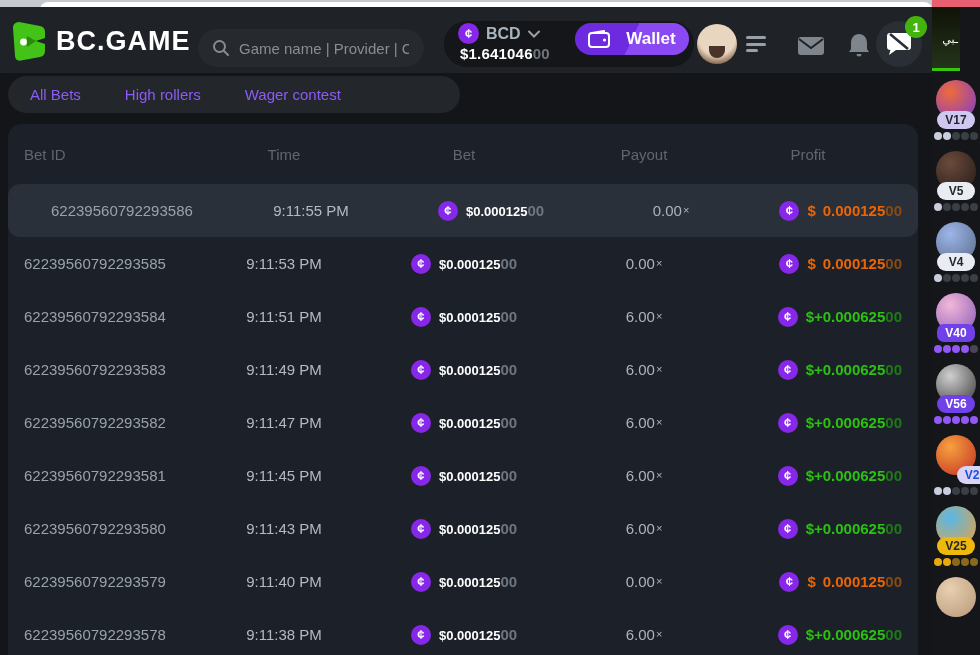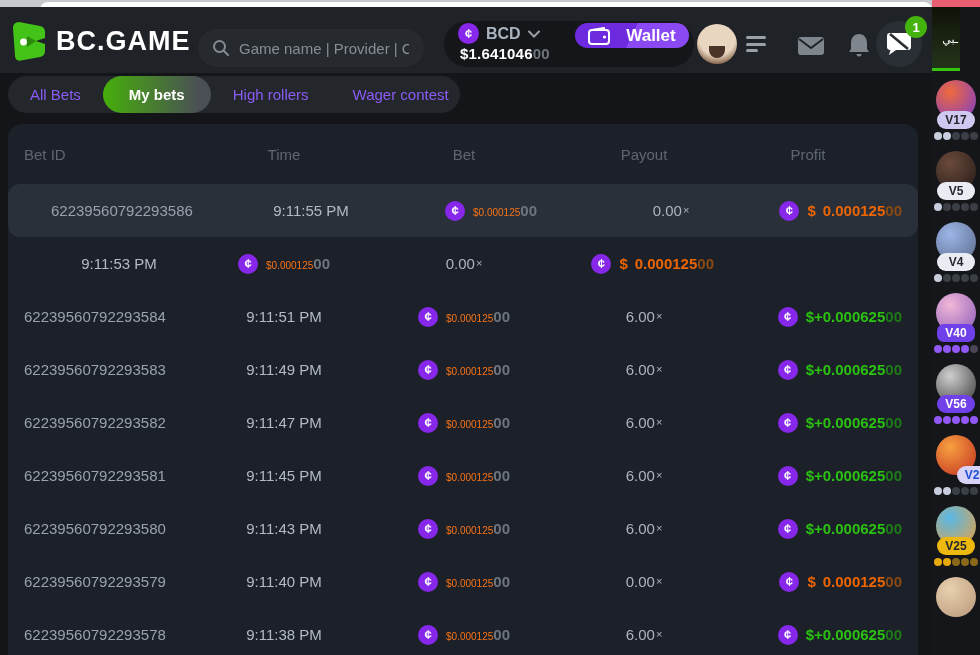--- a/index.html
+++ b/index.html
@@ -20,21 +20,21 @@
   .search input::placeholder { color:#878e96; }
 
   .cur-wrap { position:absolute; left:444px; top:14px; width:250px; height:46px; background:#141619; border-radius:23px; }
   .cur-top { position:absolute; left:14px; top:2px; display:flex; align-items:center; gap:7px; }
   .coin { display:inline-flex; align-items:center; justify-content:center; width:20px; height:20px; border-radius:50%; background:#8727ea; color:#fff; font-weight:700; font-size:13px; }
   .cur-top .coin { width:21px; height:21px; }
   .cur-code { color:#a9b4bf; font-size:16px; font-weight:700; }
   .cur-balance { position:absolute; left:16px; top:24px; font-size:15px; font-weight:700; color:#ffffff; letter-spacing:.2px; }
   .cur-balance .sub { color:#6f757d; }
 
-  .wallet-btn { position:absolute; left:575px; top:16px; width:114px; height:25px; border:none; border-radius:21px;
+  .wallet-btn { position:absolute; left:575px; top:16px; width:114px; height:32px; border:none; border-radius:21px;
     background:linear-gradient(115deg,#6e2ade 50%,#8a49f2 50%); color:#fff; font-size:17px; font-weight:700;
     display:flex; align-items:center; justify-content:center; gap:16px; cursor:pointer; font-family:"Liberation Sans",sans-serif; }
 
   .avatar { position:absolute; left:697px; top:17px; width:40px; height:40px; border-radius:50%;
     background:radial-gradient(circle at 50% 32%,#e9d6c0 55%,#8a6a52 80%,#5a4638); }
   .avatar::after { content:""; position:absolute; left:12px; top:22px; width:16px; height:12px; border-radius:0 0 8px 8px; background:#4a3328; }
 
   .menu-icon { position:absolute; left:746px; top:27px; width:22px; height:20px; display:flex; flex-direction:column; justify-content:space-between; padding:2px 0; }
   .menu-icon i { display:block; height:3px; border-radius:2px; background:#9aa0a8; }
   .menu-icon i:nth-child(1){ width:20px; } .menu-icon i:nth-child(2){ width:20px; } .menu-icon i:nth-child(3){ width:12px; }
@@ -52,21 +52,21 @@
   .table { position:absolute; left:8px; top:124px; width:910px; height:531px; background:#1c2129; border-radius:14px 14px 0 0; overflow:hidden; }
   .tgrid { display:grid; grid-template-columns:190px 140px 220px 140px 1fr; align-items:center; padding:0 16px; }
   .thead { height:60px; color:#60666e; font-size:15px; }
   .thead > div:nth-child(2), .thead > div:nth-child(3), .thead > div:nth-child(4) { text-align:center; }
   .thead > div:nth-child(5) { text-align:center; }
   .row { height:53px; border-radius:12px; }
   .row.highlight { background:#2a3039;padding-left:43px; }
   .c-id { color:#99a2ac; font-size:15px; }
   .c-time { color:#b4bac2; font-size:15px; text-align:center; }
   .c-bet { display:flex; align-items:center; justify-content:center; gap:8px; }
-  .c-bet .main { color:#f97316; font-weight:400; font-size:10px; }
+  .c-bet .main { color:#ffffff; font-weight:700; font-size:13px; }
   .c-bet .sub { color:#6f757d; font-weight:700; font-size:15px; }
   .c-payout { color:#aeb4bc; font-size:15px; text-align:center; }
   .c-payout .mult { font-size:11px; vertical-align:2px; margin-left:1px; }
   .c-profit { display:flex; align-items:center; justify-content:flex-end; gap:8px; font-weight:700; font-size:15px; }
   .row.loss .c-profit .main, .row.loss .c-profit .prefix { color:#ed6502; }
   .row.loss .c-profit .sub { color:#8a4a12; }
   .row.loss .c-profit .prefix { margin-right:7px; }
   .row.win .c-profit .main, .row.win .c-profit .prefix { color:#2bc111; }
   .row.win .c-profit .sub { color:#1d7a16; }
 
@@ -165,21 +165,20 @@
           <path d="M4 1 L22 1 Q25 1 25 4 L25 15 Q25 18 22 18 L10 18 L3 23 L4.5 18 Q1 18 1 15 L1 4 Q1 1 4 1 Z" fill="#ffffff"></path>
           <line x1="4" y1="2" x2="22" y2="17" stroke="#2a2f35" stroke-width="2.6"></line>
         </svg>
     </span>
   </div>
   <div class="chat-badge">1</div>
 </div>
 
 <div class="tabbar">
   <div class="tab">All Bets</div>
-  <div class="tab active">My bets</div>
   <div class="tab">High rollers</div>
   <div class="tab">Wager contest</div>
 </div>
 
 <div class="table">
   <div class="tgrid thead">
     <div>Bet ID</div>
     <div>Time</div>
     <div>Bet</div>
     <div>Payout</div>
@@ -194,20 +193,21 @@
       <span><span class="main">$0.000125</span><span class="sub">00</span></span>
     </div>
     <div class="c-payout"><span>0.00</span><span class="mult">×</span></div>
     <div class="c-profit">
       <span class="coin">¢</span>
       <span><span class="prefix">$</span><span class="main">0.000125</span><span class="sub">00</span></span>
     </div>
   </div>
 
   <div class="row tgrid loss">
+    <div class="c-id">62239560792293585</div>
     <div class="c-time">9:11:53 PM</div>
     <div class="c-bet">
       <span class="coin">¢</span>
       <span><span class="main">$0.000125</span><span class="sub">00</span></span>
     </div>
     <div class="c-payout"><span>0.00</span><span class="mult">×</span></div>
     <div class="c-profit">
       <span class="coin">¢</span>
       <span><span class="prefix">$</span><span class="main">0.000125</span><span class="sub">00</span></span>
     </div>

